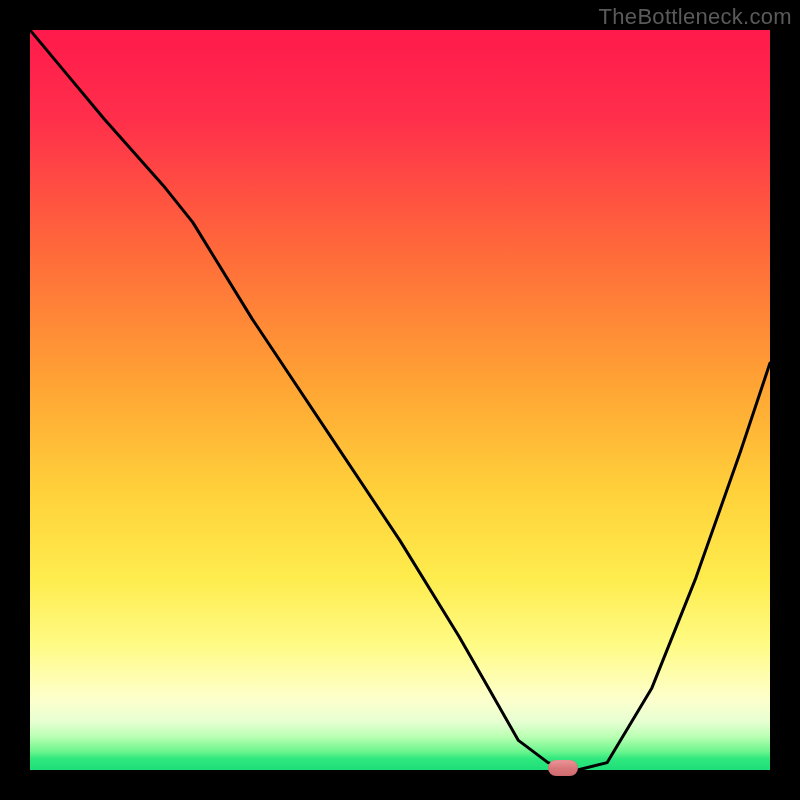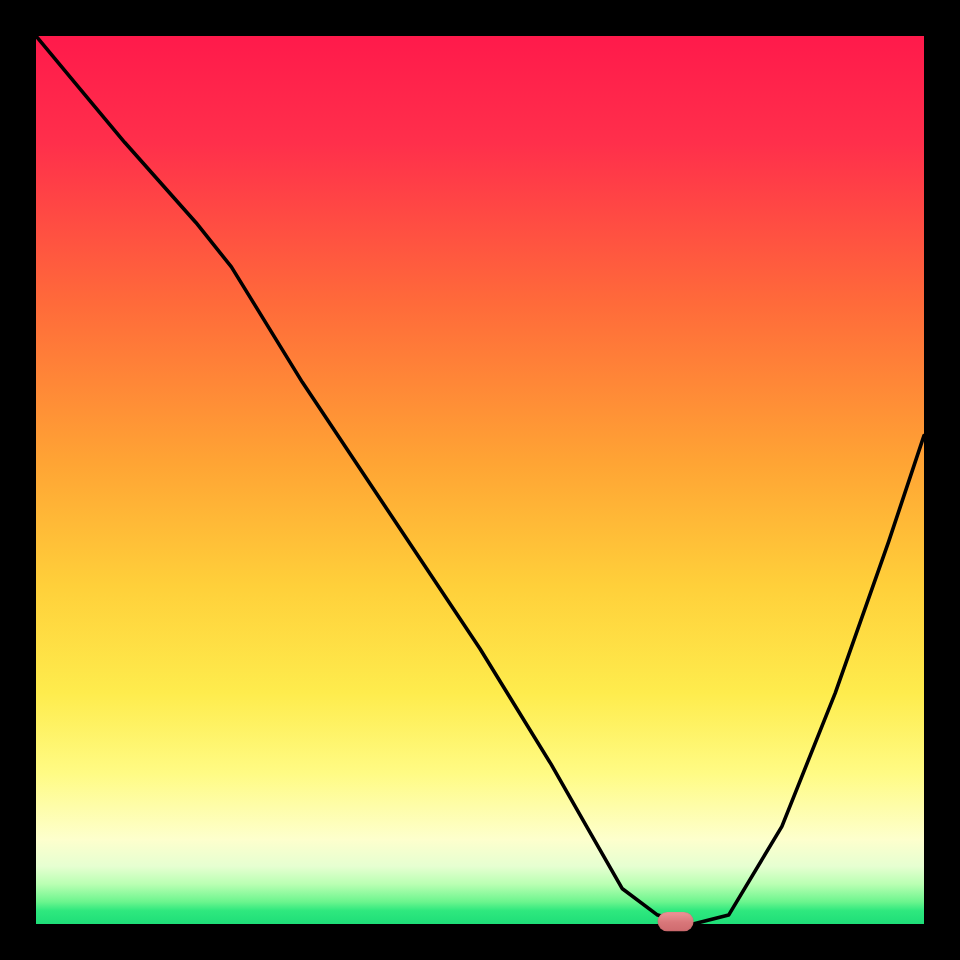--- a/index.html
+++ b/index.html
@@ -37,20 +37,21 @@
     border-radius: 8px;
     background: linear-gradient(to bottom, #ec9598 0%, #d87679 55%, #cf6b6f 100%);
     box-shadow: inset 0 0 1px rgba(0,0,0,0.25);
     z-index: 4;
   }
 </style>
 </head>
 <body>
 <div class="container">
 
+  <span class="watermark">TheBottleneck.com</span>
 
   <svg class="plot" width="800" height="800" viewBox="0 0 800 800">
     <defs>
       <linearGradient id="bgGrad" x1="0" y1="0" x2="0" y2="1">
 
         <stop offset="0.00" stop-color="#ff1a4b"></stop>
         <stop offset="0.12" stop-color="#ff2f4b"></stop>
         <stop offset="0.30" stop-color="#ff6a3a"></stop>
         <stop offset="0.48" stop-color="#ffa434"></stop>
         <stop offset="0.62" stop-color="#ffd03a"></stop>

